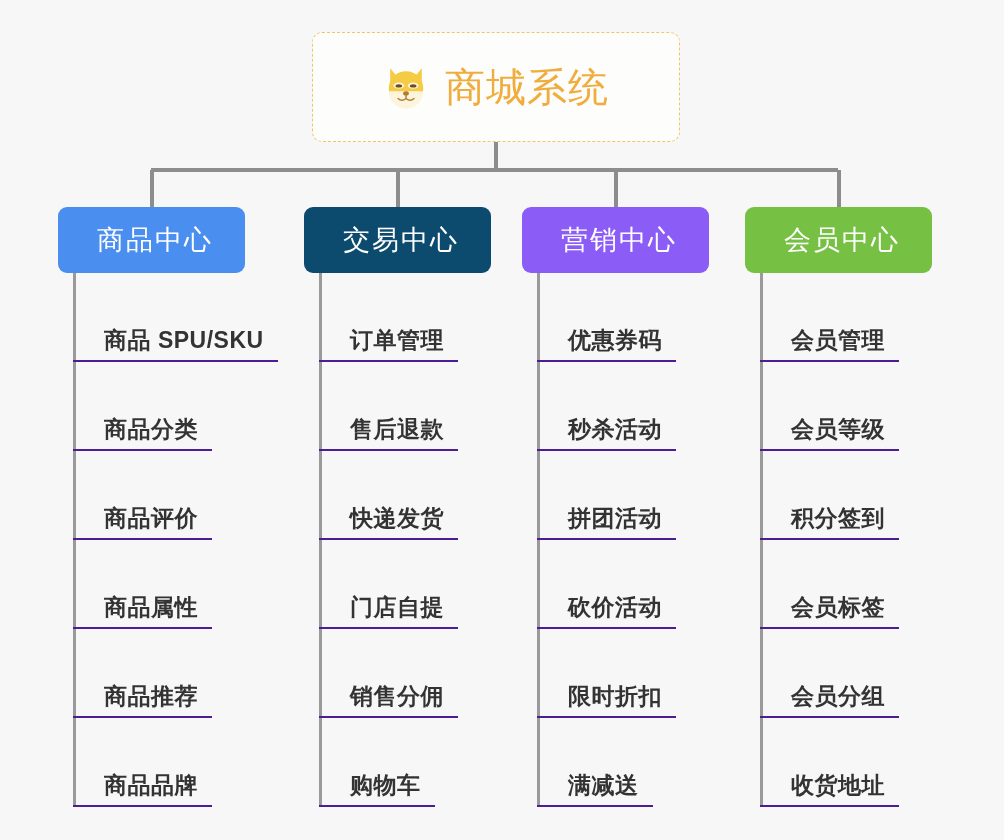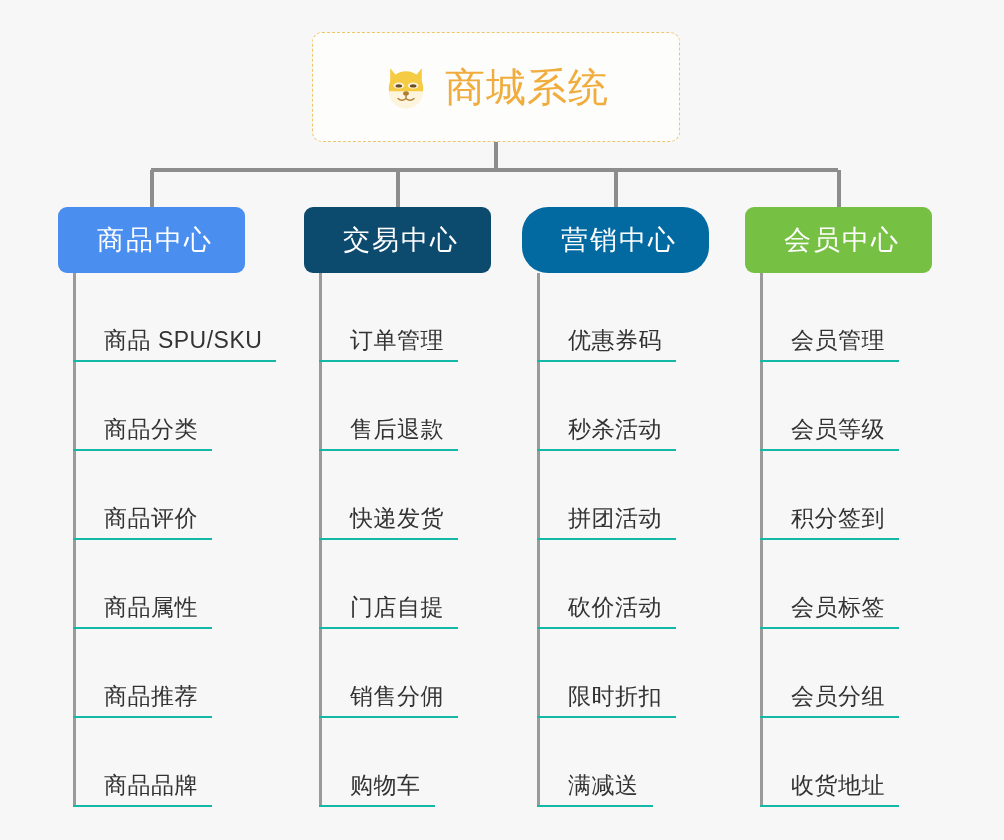--- a/index.html
+++ b/index.html
@@ -131,22 +131,23 @@
   }
   .leaf {
     position: relative;
     height: 89px;
     display: flex;
     align-items: flex-end;
   }
   .leaf-inner {
     display: inline-block;
     padding: 0 14px 7px 31px;
-    border-bottom: 2px solid #14b8a6;
+    border-bottom: 2px solid #4c1d95;
     box-sizing: border-box;
+    font-weight: bold;
   }
   .leaf-label {
     font-size: 23px;
     color: #333333;
     line-height: 1.1;
     white-space: nowrap;
     letter-spacing: 0.5px;
   }
 </style>
 </head>
@@ -224,21 +225,21 @@
           <span class="leaf-inner"><span class="leaf-label">销售分佣</span></span>
         </div>
       <div class="leaf">
           <span class="leaf-inner"><span class="leaf-label">购物车</span></span>
         </div>
     </div>
   </div>
 
   <div class="column" id="col-2">
     <div class="col-drop"></div>
-    <div class="cat-box" style="background: #0369a1; border-radius: 26px;">
+    <div class="cat-box" style="background: #8b5cf6;">
       <span class="cat-label">营销中心</span>
     </div>
     <div class="spine" style="height: 534px;"></div>
     <div class="leaves">
       <div class="leaf">
           <span class="leaf-inner"><span class="leaf-label">优惠券码</span></span>
         </div>
       <div class="leaf">
           <span class="leaf-inner"><span class="leaf-label">秒杀活动</span></span>
         </div>

